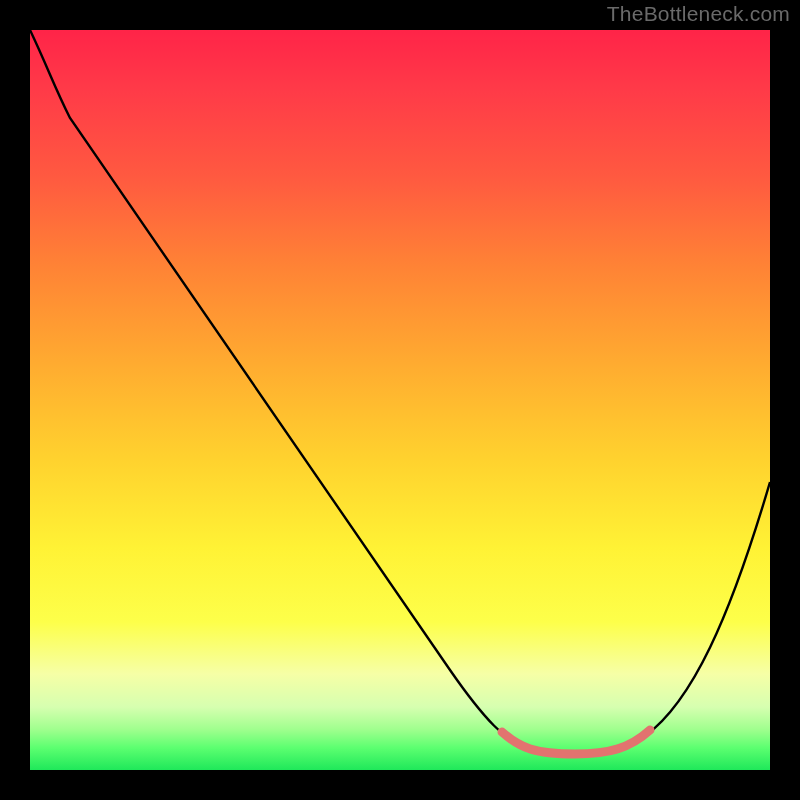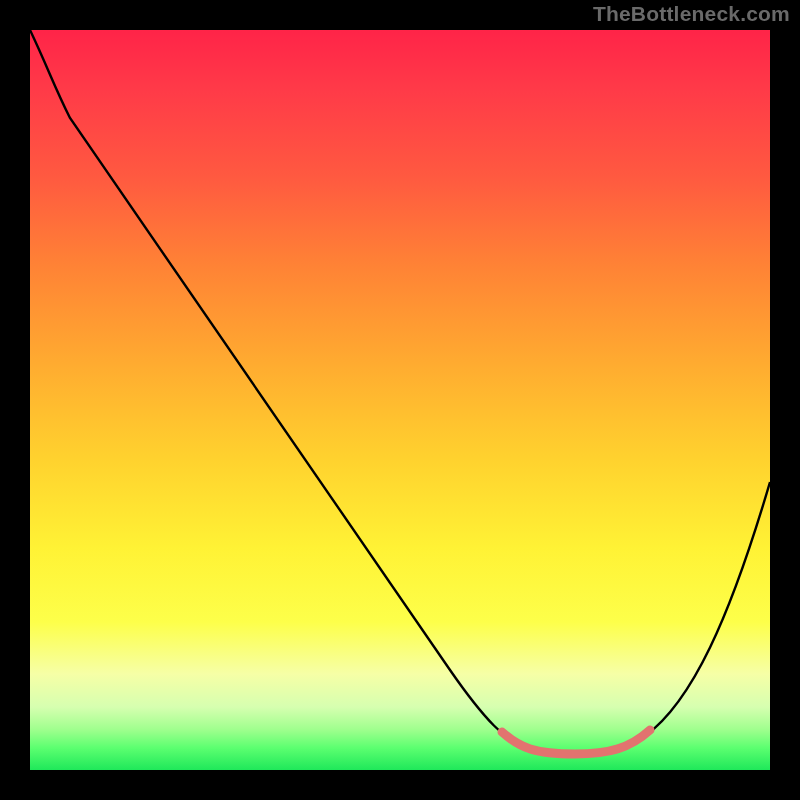--- a/index.html
+++ b/index.html
@@ -16,21 +16,21 @@
     width: 800px;
     height: 800px;
     background: #000;
   }
   .watermark {
     position: absolute;
     top: 2px;
     right: 10px;
     color: #6a6a6a;
     font-size: 21px;
-    font-weight: 700;
+    font-weight: 400;
     letter-spacing: 0.2px;
     z-index: 4;
     margin-left: 35px;
   }
   .plot-area {
     position: absolute;
     left: 30px;
     top: 30px;
     width: 740px;
     height: 740px;

